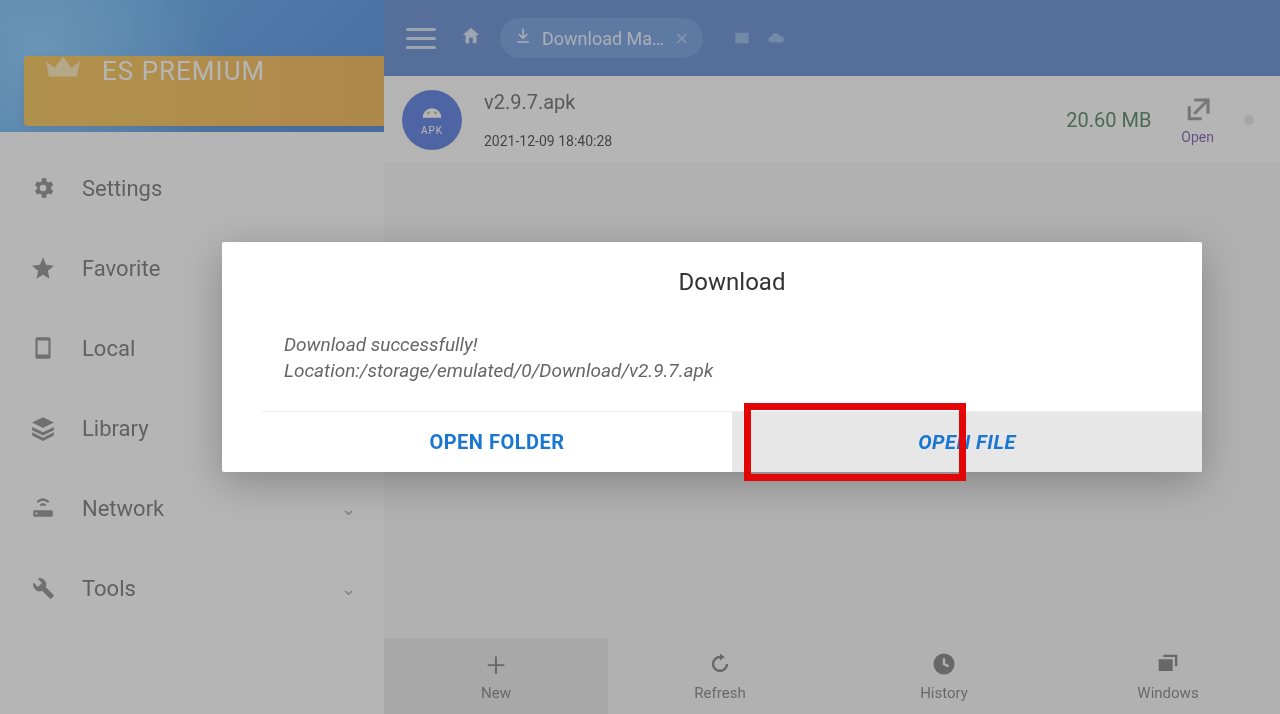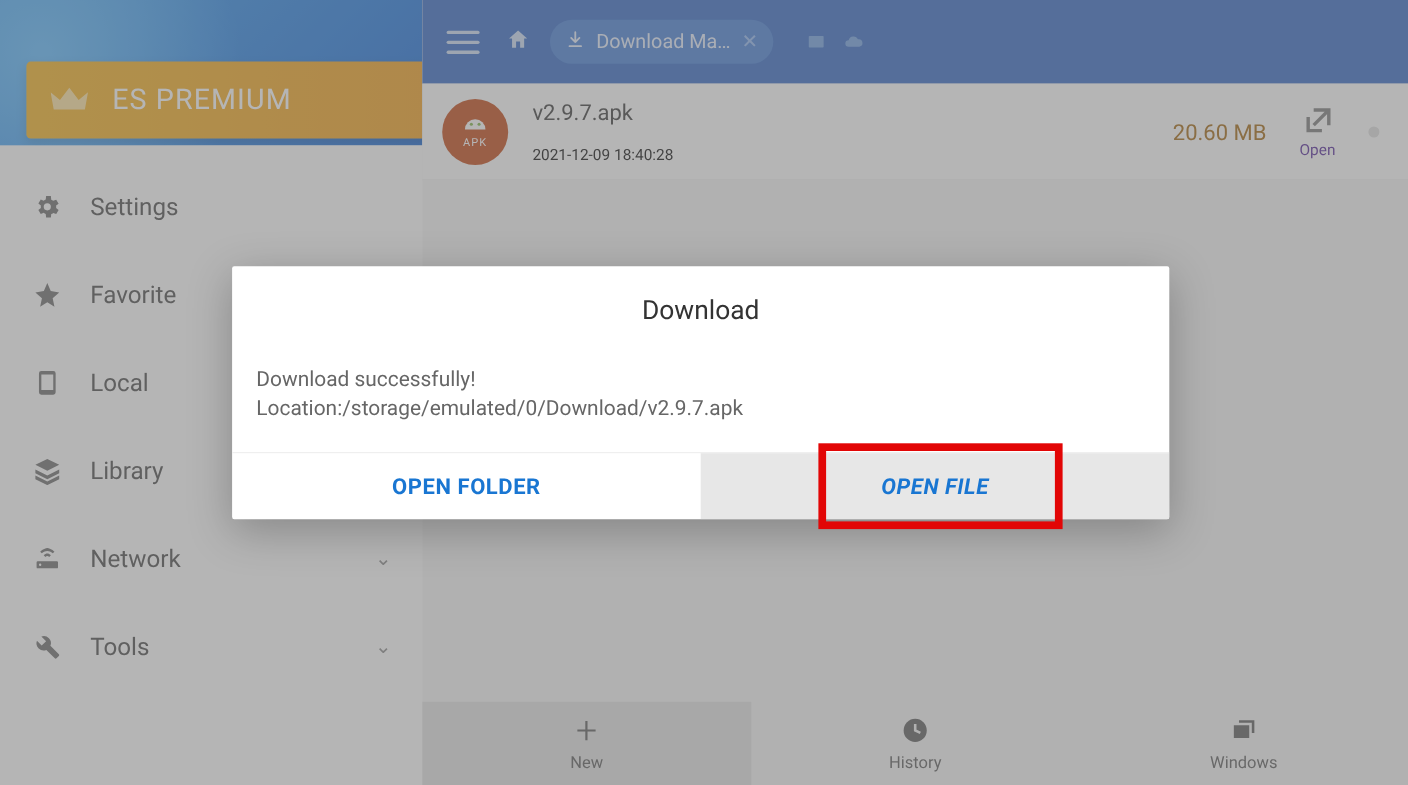--- a/index.html
+++ b/index.html
@@ -7,21 +7,21 @@
 
   .root { position: relative; width: 1280px; height: 714px; }
 
   
   .sidebar { position: absolute; left: 0; top: 0; width: 384px; height: 714px; background: #ffffff; }
   .sidebar-hero { height: 132px; background: linear-gradient(135deg, #2d97f0 0%, #0d62d6 100%); position: relative; overflow: hidden; }
   .sidebar-hero::before { content:""; position:absolute; left:-40px; top:-30px; width:260px; height:260px; background: radial-gradient(circle at 30% 30%, #56b7ff 0%, rgba(86,183,255,0) 70%); }
   .premium {
     position: absolute; left: 24px; top: 56px; width: 396px; height: 70px;
     background: linear-gradient(90deg, #f4b017 0%, #f29a14 100%);
-    border-radius: 4px; display: flex; align-items: center;
+    border-radius: 4px; display: flex; 
     padding: 0 22px; color: #fff; font-size: 26px; letter-spacing: 1px;
     box-shadow: 0 4px 10px rgba(0,0,0,0.15);
   }
   .crown-icon { width: 34px; height: 24px; margin-right: 22px; display:inline-block; }
   .crown-icon svg { width:100%; height:100%; fill:#ffe29c; }
   .premium-chevron { margin-left:auto; color:#ffe29c; font-size:20px; }
 
   .nav { list-style: none; padding-top: 16px; }
   .nav-item { display: flex; align-items: center; height: 80px; padding: 0 28px; color: #444; font-size: 22px; cursor: pointer; text-align: right; }
   .nav-item .nav-icon { width: 30px; height: 30px; margin-right: 24px; display:flex; align-items:center; justify-content:center; color:#666; }
@@ -37,43 +37,43 @@
   .hamburger span { display:block; width:30px; height:3px; background:#c9dbf6; border-radius:2px; }
   .home-icon svg { width:22px; height:22px; fill:#c9dbf6; }
   .tab-chip { background:#3f7ad6; border-radius:20px; height:40px; display:flex; align-items:center; padding:0 14px; gap:10px; color:#e6efff; font-size:18px; max-width:230px;justify-content:space-between; }
   .tab-chip .down svg{ width:18px; height:18px; fill:#e6efff;}
   .tab-chip .label { white-space:nowrap; overflow:hidden; text-overflow:ellipsis; }
   .tab-chip .close { color:#8fb7f2; font-size:18px; cursor:pointer; }
   .top-right-icons { margin-left:10px; display:flex; gap:12px; }
   .top-right-icons svg { width:22px; height:18px; fill:#6c9de3; }
 
   .file-row { height:88px; background:#fff; border-bottom:1px solid #eee; display:flex; align-items:center; padding:0 26px 0 18px; gap:22px; }
-  .apk-badge { width:60px; height:60px; border-radius:50%; background:#c2410c; display:flex; flex-direction:column; align-items:center; justify-content:center; color:#fff; }
+  .apk-badge { width:60px; height:60px; border-radius:50%; background:#1d4ed8; display:flex; flex-direction:column; align-items:center; justify-content:center; color:#fff; }
   .apk-badge svg { width:28px; height:20px; fill:#fff; }
   .apk-badge .apk-text { font-size:10px; letter-spacing:1px; margin-top:2px;}
   .file-meta .fname { font-size:20px; color:#333; }
   .file-meta .fdate { font-size:14px; color:#000000; margin-top:19px; }
   .file-right { margin-left:auto; display:flex; align-items:center; gap:30px; }
-  .fsize { font-size:20px; color:#a16207; }
+  .fsize { font-size:20px; color:#14532d; }
   .open-btn { display:flex; flex-direction:column; align-items:center; gap:4px; color:#4c1d95; cursor:pointer;}
   .open-btn svg { width:30px; height:30px; stroke:#777; stroke-width:2.5; fill:none; }
   .open-btn span { font-size:14px; }
   .dot { width:10px; height:10px; border-radius:50%; background:#ddd; }
 
   .bottombar { margin-top:auto; height:76px; display:flex; }
   .bottombar .bitem { flex:1; display:flex; flex-direction:column; align-items:center; justify-content:center; gap:6px; font-size:15px; color:#555; cursor:pointer;}
   .bottombar .bitem:first-child { background:#e2e2e2; }
   .bottombar .bitem svg { width:28px; height:28px; fill:#555; }
   .bottombar .bitem .plus { font-size:34px; line-height:28px; color:#555; font-weight:300;}
 
   
   .overlay { position:absolute; inset:0; background:rgba(120,120,120,0.55); }
-  .dialog { position:absolute; left:211px; top:242px; width:852px; background:#fff; border-radius:2px; overflow:hidden; box-shadow:0 10px 40px rgba(0,0,0,.25); }
+  .dialog { position:absolute; left:222px; top:242px; width:980px; background:#fff; border-radius:2px; overflow:hidden; box-shadow:0 10px 40px rgba(0,0,0,.25);padding-left:40px; }
   .dialog-title { text-align:center; font-size:24px; color:#333; padding:26px 0 36px; }
-  .dialog-body { padding:0 22px 28px; font-size:19px; color:#666; line-height:1.35; }
+  .dialog-body { padding:0 22px 28px; font-size:19px; color:#666; line-height:1.35;font-style:italic; }
   .dialog-actions { display:flex; border-top:1px solid #eee; }
   .dialog-actions .act { flex:1; height:60px; display:flex; align-items:center; justify-content:center; font-size:20px; font-weight:700; color:#1976d2; letter-spacing:.5px; cursor:pointer; }
   .dialog-actions .act.secondary { background:#e7e7e7;font-style:italic; }
 
   .highlight-box { position:absolute; border:7px solid #e20606; pointer-events:none; }
 </style>
 </head>
 <body>
 
 <div class="root">
@@ -197,20 +197,26 @@
       </div>
     </div>
 
     <div class="bottombar">
       <div class="bitem">
         <span class="plus">+</span>
         <span>New</span>
       </div>
       <div class="bitem">
         <svg viewBox="0 0 24 24">
+            <path d="M12 5a7 7 0 107 7h-2a5 5 0 11-5-5V3l4 3-4 3z"></path>
+          </svg>
+        <span>Refresh</span>
+      </div>
+      <div class="bitem">
+        <svg viewBox="0 0 24 24">
             <circle cx="12" cy="12" r="9"></circle>
             <path d="M12 7v5l4 2" stroke="#f7f7f7" stroke-width="2" fill="none"></path>
           </svg>
         <span>History</span>
       </div>
       <div class="bitem">
         <svg viewBox="0 0 24 24">
             <path d="M4 8h12v10H4zM8 4h12v10h-2V6H8z"></path>
           </svg>
         <span>Windows</span>

